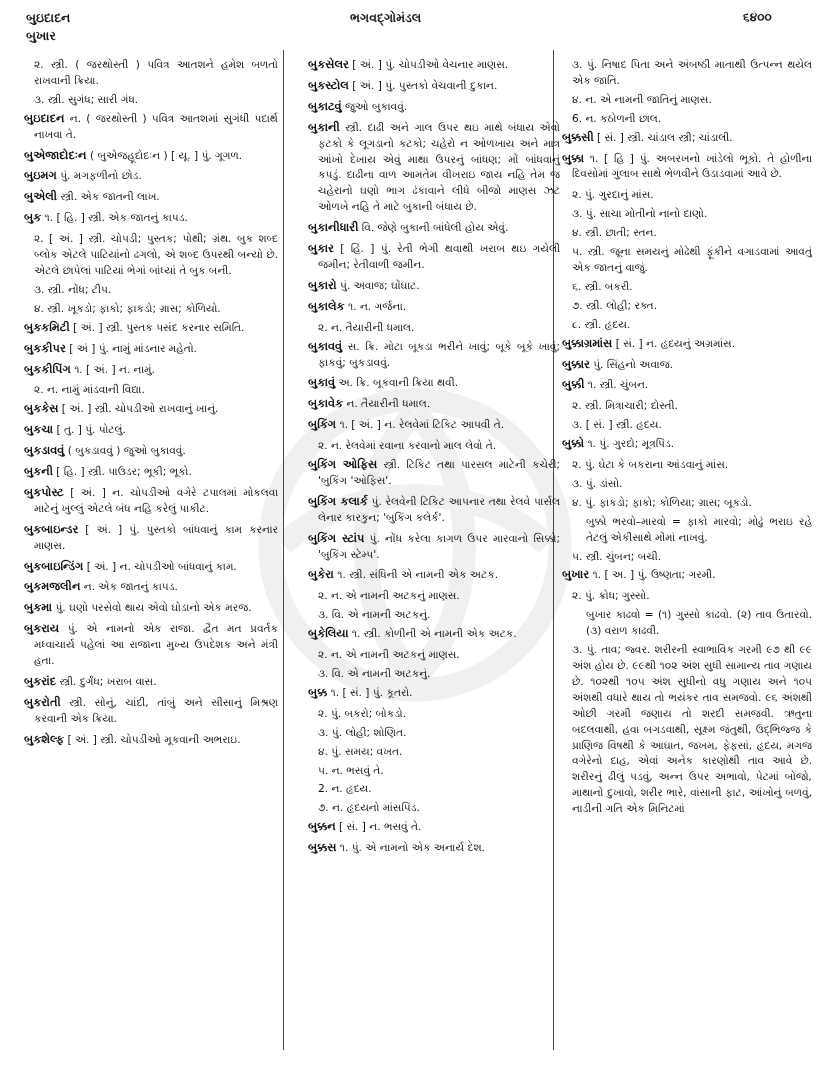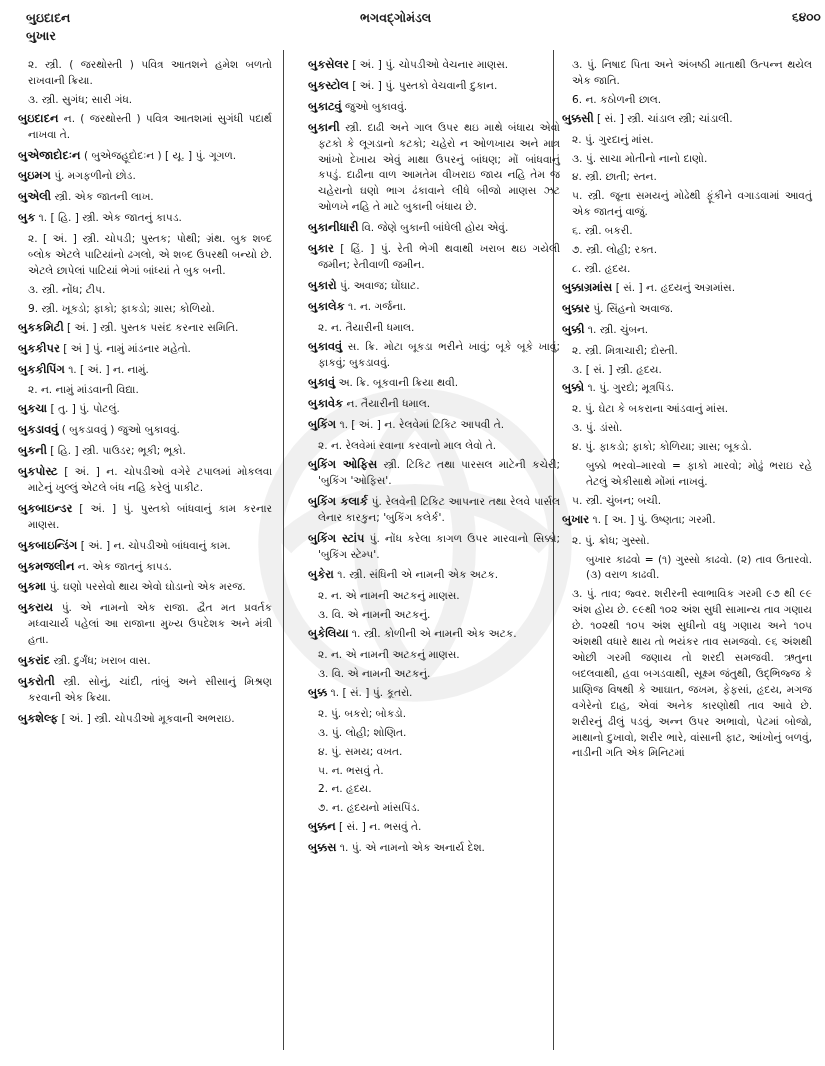--- a/index.html
+++ b/index.html
@@ -8,27 +8,27 @@
     font-family: "DejaVu Sans", sans-serif; color: #111111;
   }
   .page { position: absolute; left: 0; top: 0; width: 825px; height: 1066px; }
   .watermark {
     position: absolute; left: 250px; top: 380px; width: 330px; height: 330px;
     pointer-events: none; opacity: 0.10;
   }
   .hdr { position: absolute; top: 10px; font-size: 12.5px; font-weight: bold; color: #1a1a1a; }
   .hdr-left-top { left: 26px; }
   .hdr-left-bot { left: 26px; top: 28px; }
-  .hdr-center { left: 360px; }
-  .hdr-right { left: 792px; font-size: 12px; }
+  .hdr-center { left: 350px; }
+  .hdr-right { left: 743px; font-size: 12px; }
   .col {
     position: absolute; top: 57px; font-size: 10.6px; line-height: 15.9px;
     text-align: justify;
   }
-  .col1 { left: 18px; width: 254px; }
+  .col1 { left: 24px; width: 254px; }
   .col2 { left: 308px; width: 252px; }
   .col3 { left: 562px; width: 250px; }
   .rule { position: absolute; width: 1px; background: #444; }
   .rule1 { left: 283px; top: 50px; height: 1000px; }
   .rule2 { left: 553px; top: 50px; height: 1000px; }
   .entry { margin: 0 0 5px 0; padding-left: 10px; text-indent: -10px; }
   .entry .hw { font-weight: bold; font-size: 11.4px; }
   .sub { margin: 0 0 3px 0; padding-left: 10px; }
   .sub.deep { padding-left: 24px; }
 </style>
@@ -57,25 +57,26 @@
   <div class="col col1">
       <p class="sub">૨. સ્ત્રી. ( જરથોસ્તી ) પવિત્ર આતશને હમેશ બળતો રાખવાની ક્રિયા.</p>
       <p class="sub">૩. સ્ત્રી. સુગંધ; સારી ગંધ.</p>
       <p class="entry"><span class="hw">બુઇદાદન</span><span> ન. ( જરથોસ્તી ) પવિત્ર આતશમાં સુગંધી પદાર્થ નાખવા તે.</span></p>
       <p class="entry"><span class="hw">બુએજાદોદઃન</span><span> ( બુએજહૂદોદઃન ) [ યૂ. ] પું. ગૂગળ.</span></p>
       <p class="entry"><span class="hw">બુઇમગ</span><span> પું. મગફળીનો છોડ.</span></p>
       <p class="entry"><span class="hw">બુએલી</span><span> સ્ત્રી. એક જાતની લાખ.</span></p>
       <p class="entry"><span class="hw">બુક</span><span> ૧. [ હિ. ] સ્ત્રી. એક જાતનું કાપડ.</span></p>
       <p class="sub">૨. [ અં. ] સ્ત્રી. ચોપડી; પુસ્તક; પોથી; ગ્રંથ. બુક શબ્દ બ્લોક એટલે પાટિયાંનો ઢગલો, એ શબ્દ ઉપરથી બન્યો છે. એટલે છાપેલાં પાટિયાં ભેગાં બાંધ્યાં તે બુક બની.</p>
       <p class="sub">૩. સ્ત્રી. નોંધ; ટીપ.</p>
-      <p class="sub">9. સ્ત્રી. ખૂકડો; ફાકો; ફાકડો; ગ્રાસ; કોળિયો.</p>
+      <p class="sub">૪. સ્ત્રી. ખૂકડો; ફાકો; ફાકડો; ગ્રાસ; કોળિયો.</p>
       <p class="entry"><span class="hw">બુકકમિટી</span><span> [ અં. ] સ્ત્રી. પુસ્તક પસંદ કરનાર સમિતિ.</span></p>
       <p class="entry"><span class="hw">બુકકીપર</span><span> [ અં ] પું. નામું માંડનાર મહેતો.</span></p>
       <p class="entry"><span class="hw">બુકકીપિંગ</span><span> ૧. [ અં. ] ન. નામું.</span></p>
       <p class="sub">૨. ન. નામું માંડવાની વિદ્યા.</p>
+      <p class="entry"><span class="hw">બુકકેસ</span><span> [ અં. ] સ્ત્રી. ચોપડીઓ રાખવાનું ખાનું.</span></p>
       <p class="entry"><span class="hw">બુકચા</span><span> [ તુ. ] પું. પોટલું.</span></p>
       <p class="entry"><span class="hw">બુકડાવવું</span><span> ( બુકડાવવું ) જુઓ બુકાવવું.</span></p>
       <p class="entry"><span class="hw">બુકની</span><span> [ હિ. ] સ્ત્રી. પાઉડર; ભૂકી; ભૂકો.</span></p>
       <p class="entry"><span class="hw">બુકપોસ્ટ</span><span> [ અં. ] ન. ચોપડીઓ વગેરે ટપાલમાં મોકલવા માટેનું ખુલ્લું એટલે બંધ નહિ કરેલું પાકીટ.</span></p>
       <p class="entry"><span class="hw">બુકબાઇન્ડર</span><span> [ અં. ] પું. પુસ્તકો બાંધવાનું કામ કરનાર માણસ.</span></p>
       <p class="entry"><span class="hw">બુકબાઇન્ડિંગ</span><span> [ અં. ] ન. ચોપડીઓ બાંધવાનું કામ.</span></p>
       <p class="entry"><span class="hw">બુકમજલીન</span><span> ન. એક જાતનું કાપડ.</span></p>
       <p class="entry"><span class="hw">બુકમા</span><span> પું. ઘણો પરસેવો થાય એવો ઘોડાનો એક મરજ.</span></p>
       <p class="entry"><span class="hw">બુકરાય</span><span> પું. એ નામનો એક રાજા. દ્વૈત મત પ્રવર્તક મધ્વાચાર્ય પહેલાં આ રાજાના મુખ્ય ઉપદેશક અને મંત્રી હતા.</span></p>
       <p class="entry"><span class="hw">બુકરાંદ</span><span> સ્ત્રી. દુર્ગંધ; ખરાબ વાસ.</span></p>
@@ -111,22 +112,24 @@
       <p class="sub">૩. પું. લોહી; શોણિત.</p>
       <p class="sub">૪. પું. સમય; વખત.</p>
       <p class="sub">૫. ન. ભસવું તે.</p>
       <p class="sub">2. ન. હૃદય.</p>
       <p class="sub">૭. ન. હૃદયનો માંસપિંડ.</p>
       <p class="entry"><span class="hw">બુક્કન</span><span> [ સં. ] ન. ભસવું તે.</span></p>
       <p class="entry"><span class="hw">બુક્કસ</span><span> ૧. પું. એ નામનો એક અનાર્ય દેશ.</span></p>
     </div>
   <div class="col col3">
       <p class="sub">૩. પું. નિષાદ પિતા અને અંબષ્ઠી માતાથી ઉત્પન્ન થયેલ એક જાતિ.</p>
+      <p class="sub">૪. ન. એ નામની જાતિનું માણસ.</p>
       <p class="sub">6. ન. કઠોળની છાલ.</p>
       <p class="entry"><span class="hw">બુક્કસી</span><span> [ સં. ] સ્ત્રી. ચાંડાલ સ્ત્રી; ચાંડાલી.</span></p>
+      <p class="entry"><span class="hw">બુક્કા</span><span> ૧. [ હિ ] પું. અબરખનો ખાંડેલો ભૂકો. તે હોળીના દિવસોમાં ગુલાબ સાથે ભેળવીને ઉડાડવામાં આવે છે.</span></p>
       <p class="sub">૨. પું. ગુરદાનું માંસ.</p>
       <p class="sub">૩. પું. સાચા મોતીનો નાનો દાણો.</p>
       <p class="sub">૪. સ્ત્રી. છાતી; સ્તન.</p>
       <p class="sub">૫. સ્ત્રી. જૂના સમયનું મોઢેથી ફૂંકીને વગાડવામાં આવતું એક જાતનું વાજું.</p>
       <p class="sub">૬. સ્ત્રી. બકરી.</p>
       <p class="sub">૭. સ્ત્રી. લોહી; રક્ત.</p>
       <p class="sub">૮. સ્ત્રી. હૃદય.</p>
       <p class="entry"><span class="hw">બુક્કાગ્રમાંસ</span><span> [ સં. ] ન. હૃદયનું અગ્રમાંસ.</span></p>
       <p class="entry"><span class="hw">બુક્કાર</span><span> પું. સિંહનો અવાજ.</span></p>
       <p class="entry"><span class="hw">બુક્કી</span><span> ૧. સ્ત્રી. ચુંબન.</span></p>

